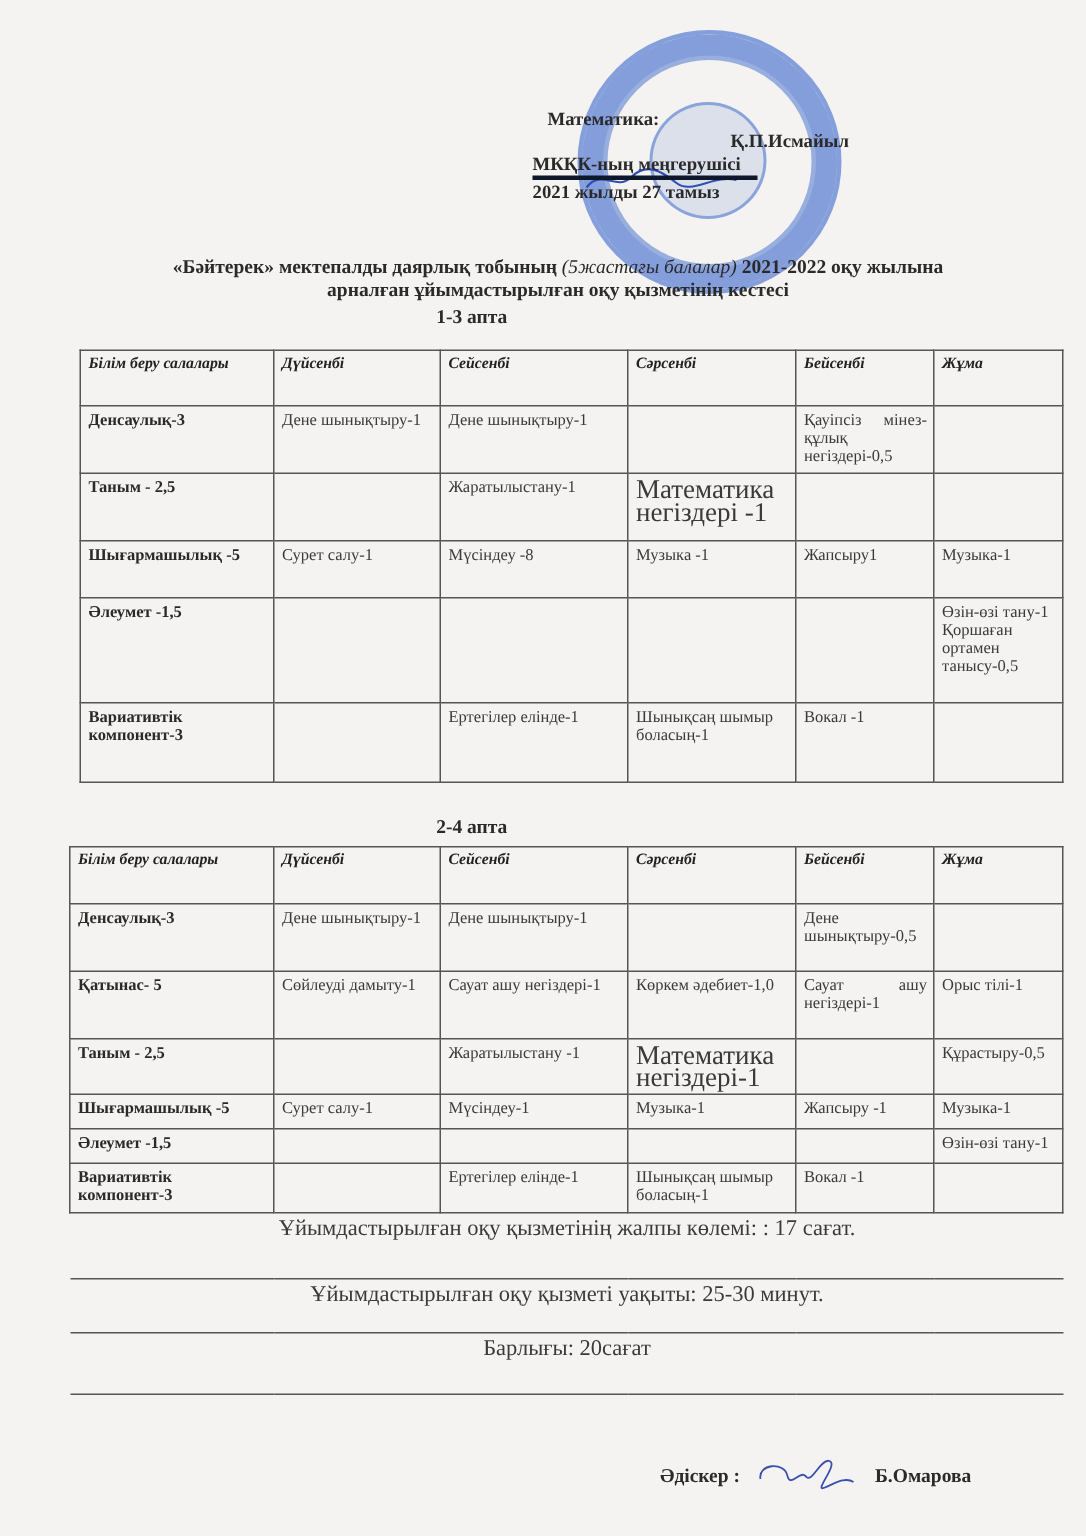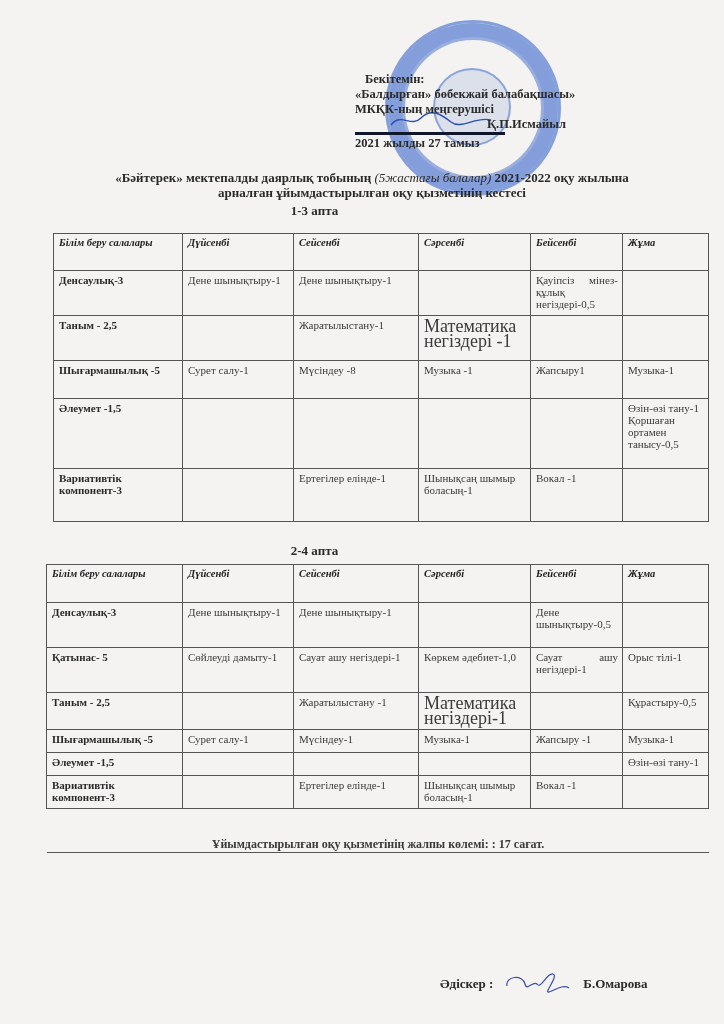--- a/index.html
+++ b/index.html
@@ -44,43 +44,42 @@
     font-size: 11px; line-height: 12px; border-radius: 23px;
   }
   table.sched td, table.sched th {
     border: 1px solid #555; vertical-align: top; padding: 3px 4px 2px 5px;
     text-align: left; font-weight: normal; color: #3a3a3a;
   }
   table.sched th { font-style: italic; font-weight: bold; font-size: 10.5px; color: #222; }
   table.sched td.area { font-weight: bold; color: #2a2a2a; }
   table.sched td.big { font-size: 18px; line-height: 15px; }
   table.sched td.just { text-align: justify; }
-  table.sched td.summary { text-align: center; font-weight: bold; font-size: 12px; padding-top: 29px; }
+  table.sched td.summary { text-align: center; font-weight: normal; font-size: 15px; padding-top: 4px; }
   #t1 { left: 53px; top: 233px; width: 655px; }
   #t2 { left: 46px; top: 564px; width: 662px; }
   .footer {
     position: absolute; left: 440px; top: 970px; font-weight: bold; font-size: 13px;
     display: flex; align-items: center;
   }
   .footer .sig { width: 70px; height: 28px; margin: 0 10px; }
 </style>
 </head>
 <body>
 
 <div class="stamp">
     <div class="stamp-inner"></div>
   </div>
 <svg class="sig-approver" viewBox="0 0 110 20">
   <path d="M5 15 C15 2, 25 18, 35 8 S55 4, 65 12 S90 6, 105 10" fill="none" stroke="#2c4fb5" stroke-width="1.4"></path>
 </svg>
 <div class="approval">
-  <span class="line l0">Бекітемін:</span>
-  <span class="line">«Балдырған» бөбекжай балабақшасы»</span>
+  <span class="line l0">Математика:</span>
+  <span class="line l3">Қ.П.Исмайыл</span>
   <span class="line">МКҚК-ның меңгерушісі</span>
-  <span class="line l3">Қ.П.Исмайыл</span>
   <span class="line l4">2021 жылды 27 тамыз</span>
 </div>
 
 <div class="title">
   <div>
     <span>«Бәйтерек»  мектепалды даярлық тобының</span>
     <i>(5жастағы балалар)</i>
     <span>2021-2022 оқу жылына</span>
   </div>
   <div>арналған ұйымдастырылған оқу қызметінің кестесі</div>
@@ -216,20 +215,26 @@
         <td class="area">Вариативтік компонент-3</td>
         <td></td>
         <td>Ертегілер елінде-1</td>
         <td>Шынықсаң шымыр боласың-1</td>
         <td>Вокал -1</td>
         <td></td>
       </tr>
       <tr style="height: 44px;">
         <td colspan="6" class="summary" style="border-left: none; border-right: none;">Ұйымдастырылған оқу қызметінің  жалпы көлемі:     : 17 сағат.</td>
       </tr>
+      <tr style="height: 36px;">
+        <td colspan="6" class="summary" style="border-left: none; border-right: none;">Ұйымдастырылған оқу қызметі уақыты: 25-30 минут.</td>
+      </tr>
+      <tr style="height: 41px;">
+        <td colspan="6" class="summary" style="border-left: none; border-right: none;">Барлығы: 20сағат</td>
+      </tr>
     </tbody>
 </table>
 
 <div class="footer">
   <span>Әдіскер :</span>
   <svg class="sig" viewBox="0 0 70 28">
     <path d="M4 16 C2 6, 20 4, 22 14 C24 22, 30 10, 34 14 C38 20, 44 2, 50 4 C56 6, 40 24, 46 22 C52 20, 60 14, 66 18" fill="none" stroke="#3a4fb0" stroke-width="1.2"></path>
   </svg>
   <span>Б.Омарова</span>
 </div>

